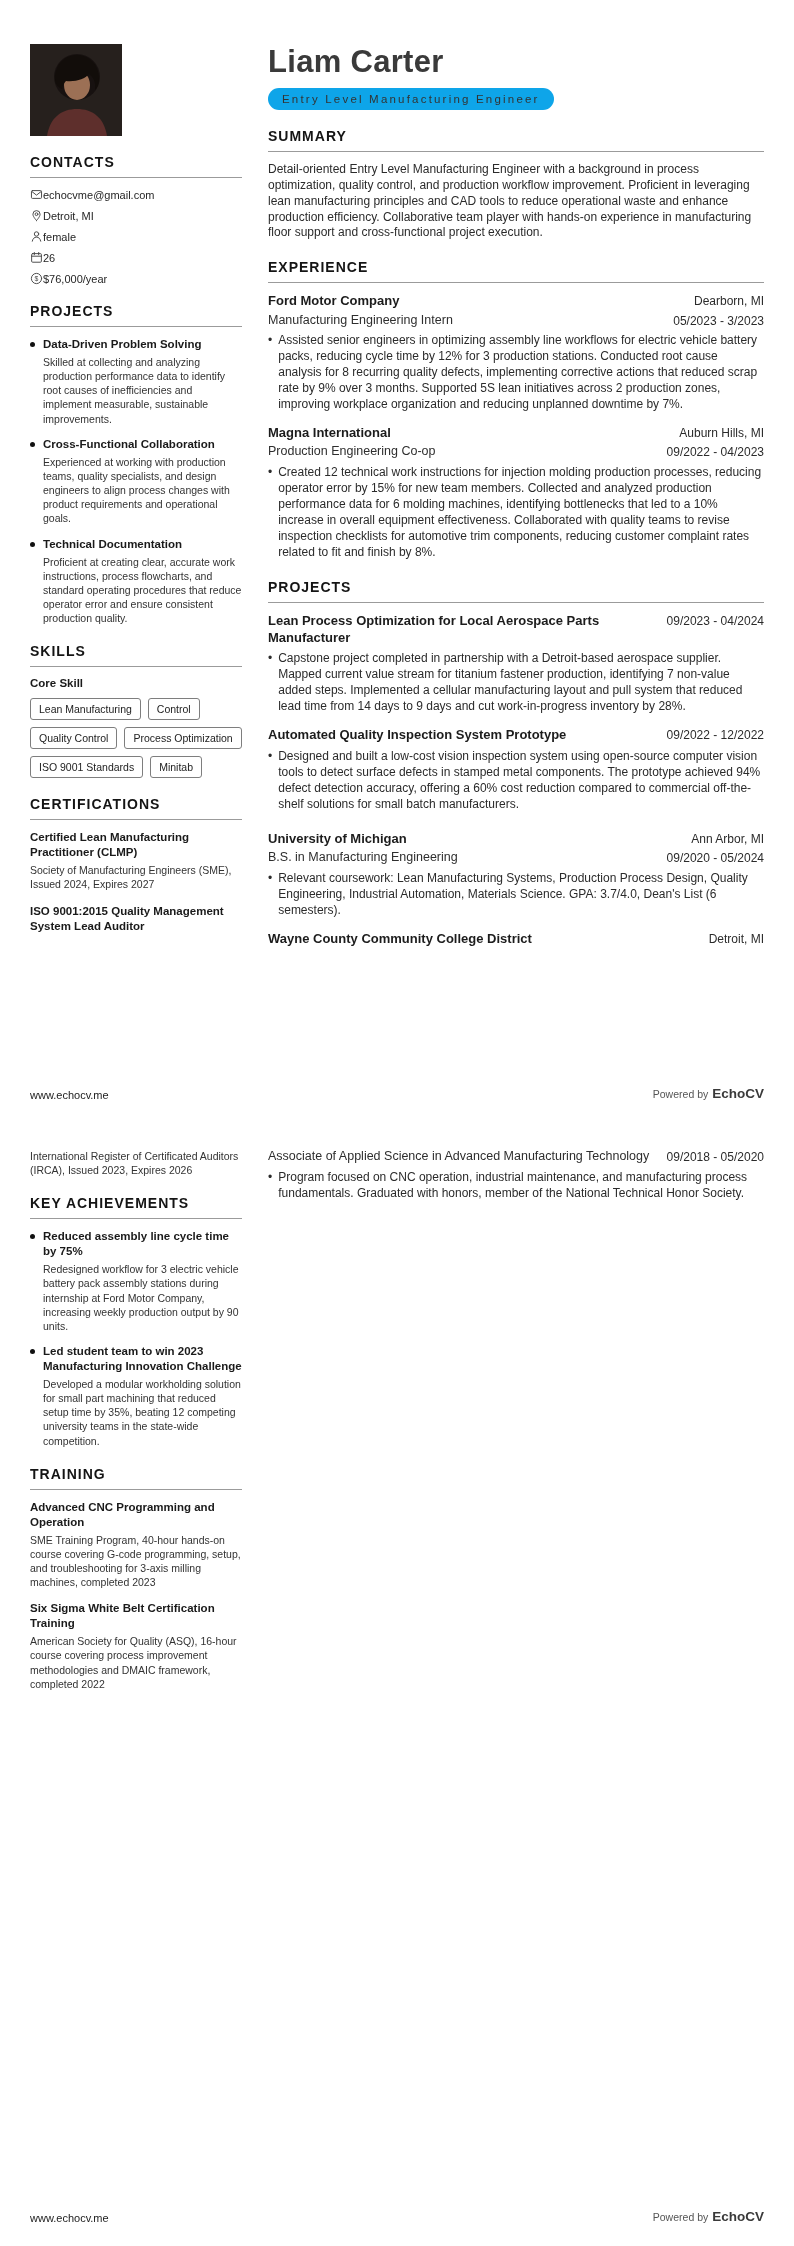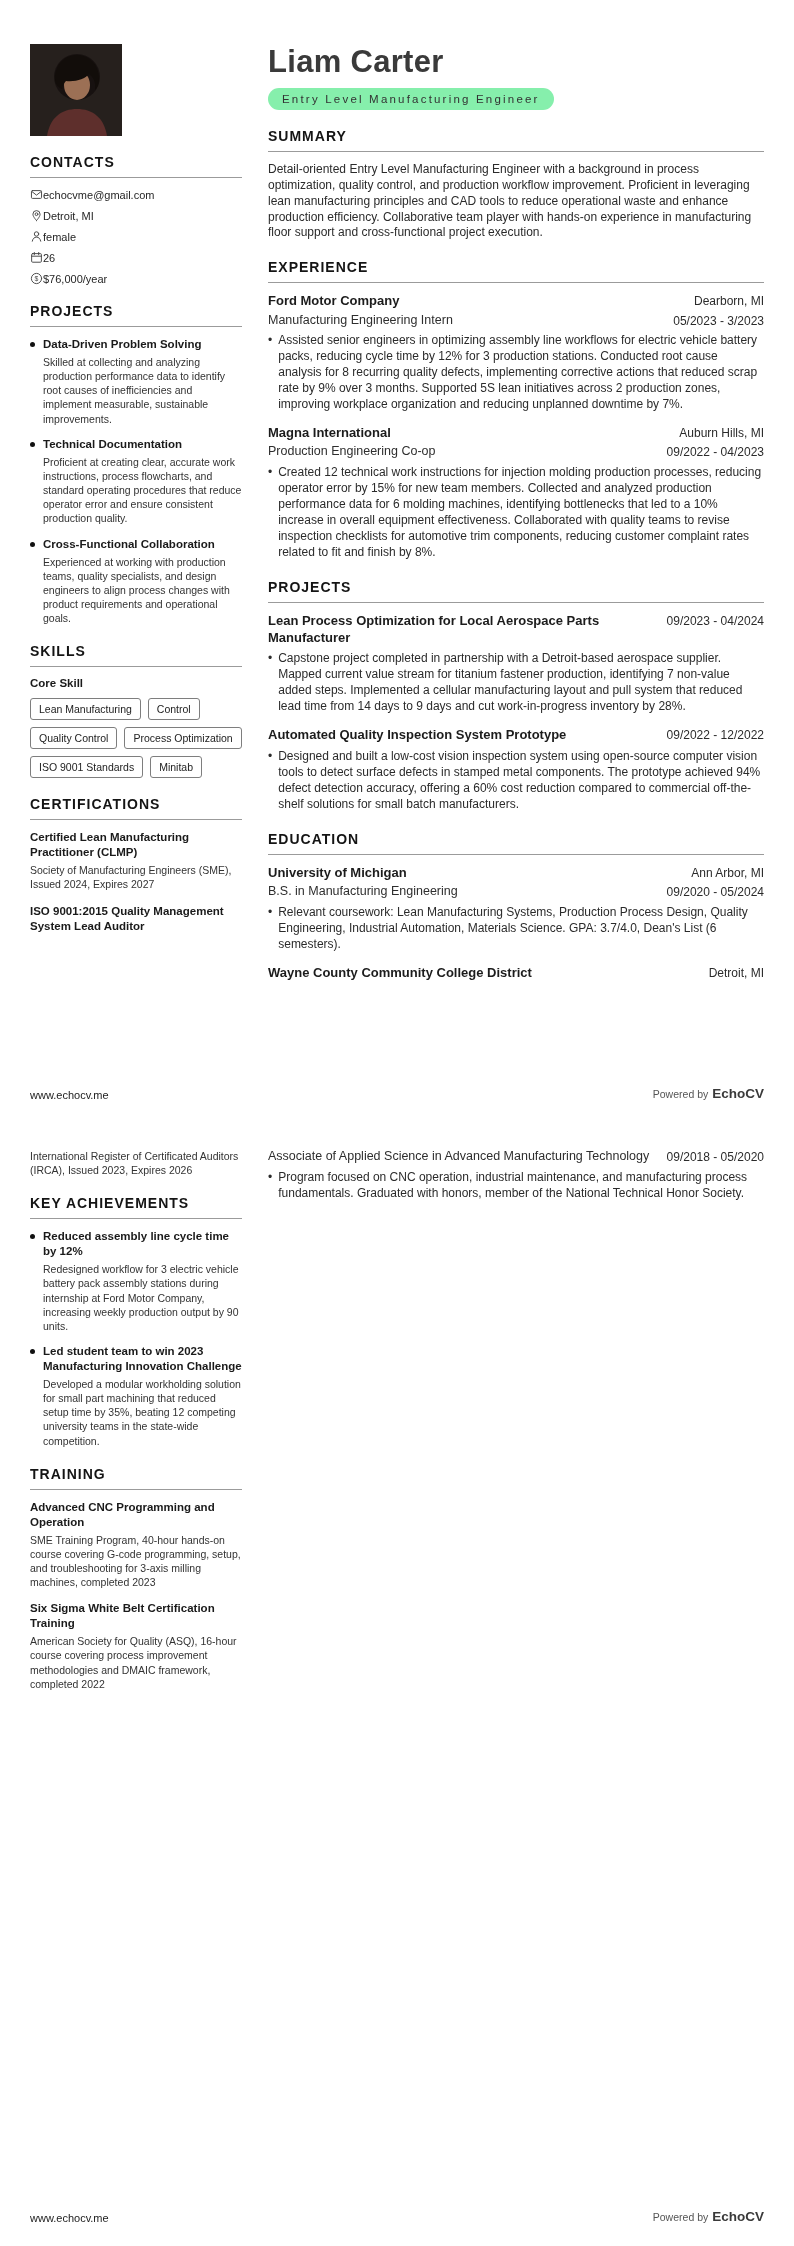--- a/index.html
+++ b/index.html
@@ -27,21 +27,21 @@
   
   .section { margin-top:18px; }
   .sec-h {
     font-size:14px; font-weight:bold; letter-spacing:1px; color:#141414;
     padding-bottom:7px; border-bottom:1px solid #9b9b9b; margin-bottom:10px;
   }
 
   
   .name { font-size:31px; font-weight:bold; color:#3a3a3a; letter-spacing:.3px; line-height:1.15; }
   .pill {
-    display:inline-block; background:#86efac; color:#333;
+    display:inline-block; background:#0ea5e9; color:#333;
     border-radius:13px; padding:5px 14px; margin-top:8px;
     font-size:11.5px; letter-spacing:2.2px; white-space:nowrap;
   }
 
   
   .photo { width:92px; height:92px; overflow:hidden; }
   .photo svg { display:block; }
   .sidebar .section:first-of-type { margin-top:16px; }
 
   .contact { display:flex; align-items:center; margin-bottom:8px; font-size:11px; color:#262626; }
@@ -161,29 +161,29 @@
         <div class="str-item">
           <span class="dot"></span>
           <div>
             <div class="str-title">Data-Driven Problem Solving</div>
             <div class="str-desc">Skilled at collecting and analyzing production performance data to identify root causes of inefficiencies and implement measurable, sustainable improvements.</div>
           </div>
         </div>
         <div class="str-item">
           <span class="dot"></span>
           <div>
+            <div class="str-title">Cross-Functional Collaboration</div>
+            <div class="str-desc">Experienced at working with production teams, quality specialists, and design engineers to align process changes with product requirements and operational goals.</div>
+          </div>
+        </div>
+        <div class="str-item">
+          <span class="dot"></span>
+          <div>
             <div class="str-title">Technical Documentation</div>
             <div class="str-desc">Proficient at creating clear, accurate work instructions, process flowcharts, and standard operating procedures that reduce operator error and ensure consistent production quality.</div>
-          </div>
-        </div>
-        <div class="str-item">
-          <span class="dot"></span>
-          <div>
-            <div class="str-title">Cross-Functional Collaboration</div>
-            <div class="str-desc">Experienced at working with production teams, quality specialists, and design engineers to align process changes with product requirements and operational goals.</div>
           </div>
         </div>
       </div>
 
       <div class="section">
         <h2 class="sec-h">SKILLS</h2>
         <div class="skill-group">Core Skill</div>
         <div class="tags">
           <span class="tag">Lean Manufacturing</span>
           <span class="tag">Control</span>
@@ -275,21 +275,20 @@
           </div>
           <div class="bullets">
             <div class="b-row">
               <span>Designed and built a low-cost vision inspection system using open-source computer vision tools to detect surface defects in stamped metal components. The prototype achieved 94% defect detection accuracy, offering a 60% cost reduction compared to commercial off-the-shelf solutions for small batch manufacturers.</span>
             </div>
           </div>
         </div>
       </div>
 
       <div class="section">
-        <h2 class="sec-h">EDUCATION</h2>
 
         <div class="entry">
           <div class="row">
             <div class="company">University of Michigan</div>
             <div class="loc">Ann Arbor, MI</div>
           </div>
           <div class="row">
             <div class="position">B.S. in Manufacturing Engineering</div>
             <div class="dates">09/2020 - 05/2024</div>
           </div>
@@ -325,21 +324,21 @@
 
     <aside class="sidebar">
 
       <div class="cert-cont">International Register of Certificated Auditors (IRCA), Issued 2023, Expires 2026</div>
 
       <div class="section">
         <h2 class="sec-h">KEY ACHIEVEMENTS</h2>
         <div class="str-item">
           <span class="dot"></span>
           <div>
-            <div class="str-title">Reduced assembly line cycle time by 12%</div>
+            <div class="str-title">Reduced assembly line cycle time by 75%</div>
             <div class="str-desc">Redesigned workflow for 3 electric vehicle battery pack assembly stations during internship at Ford Motor Company, increasing weekly production output by 90 units.</div>
           </div>
         </div>
         <div class="str-item">
           <span class="dot"></span>
           <div>
             <div class="str-title">Led student team to win 2023 Manufacturing Innovation Challenge</div>
             <div class="str-desc">Developed a modular workholding solution for small part machining that reduced setup time by 35%, beating 12 competing university teams in the state-wide competition.</div>
           </div>
         </div>

